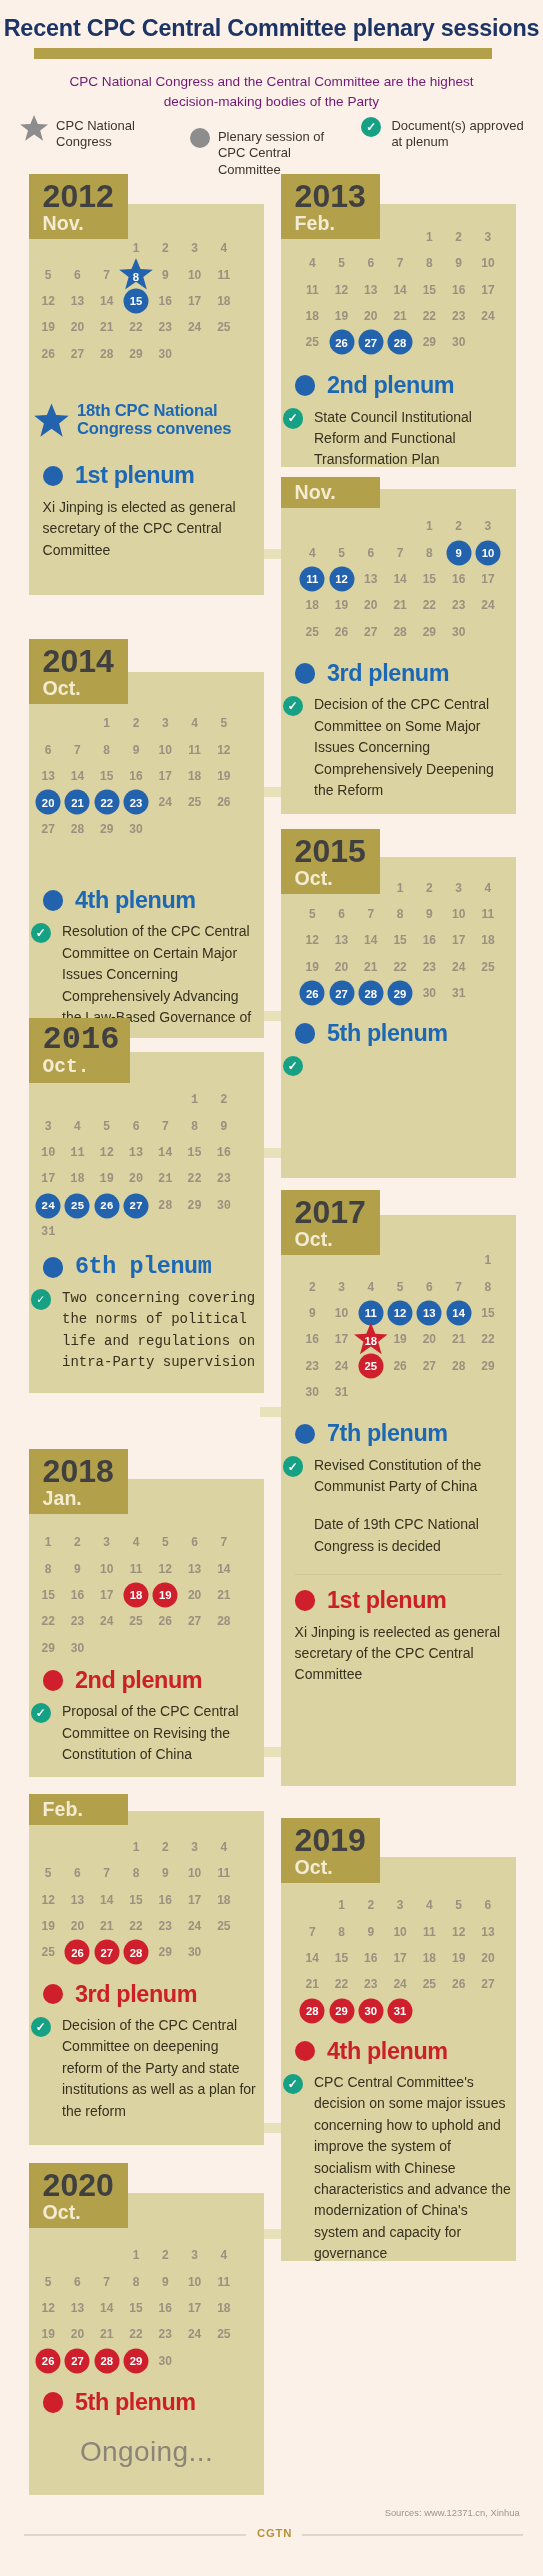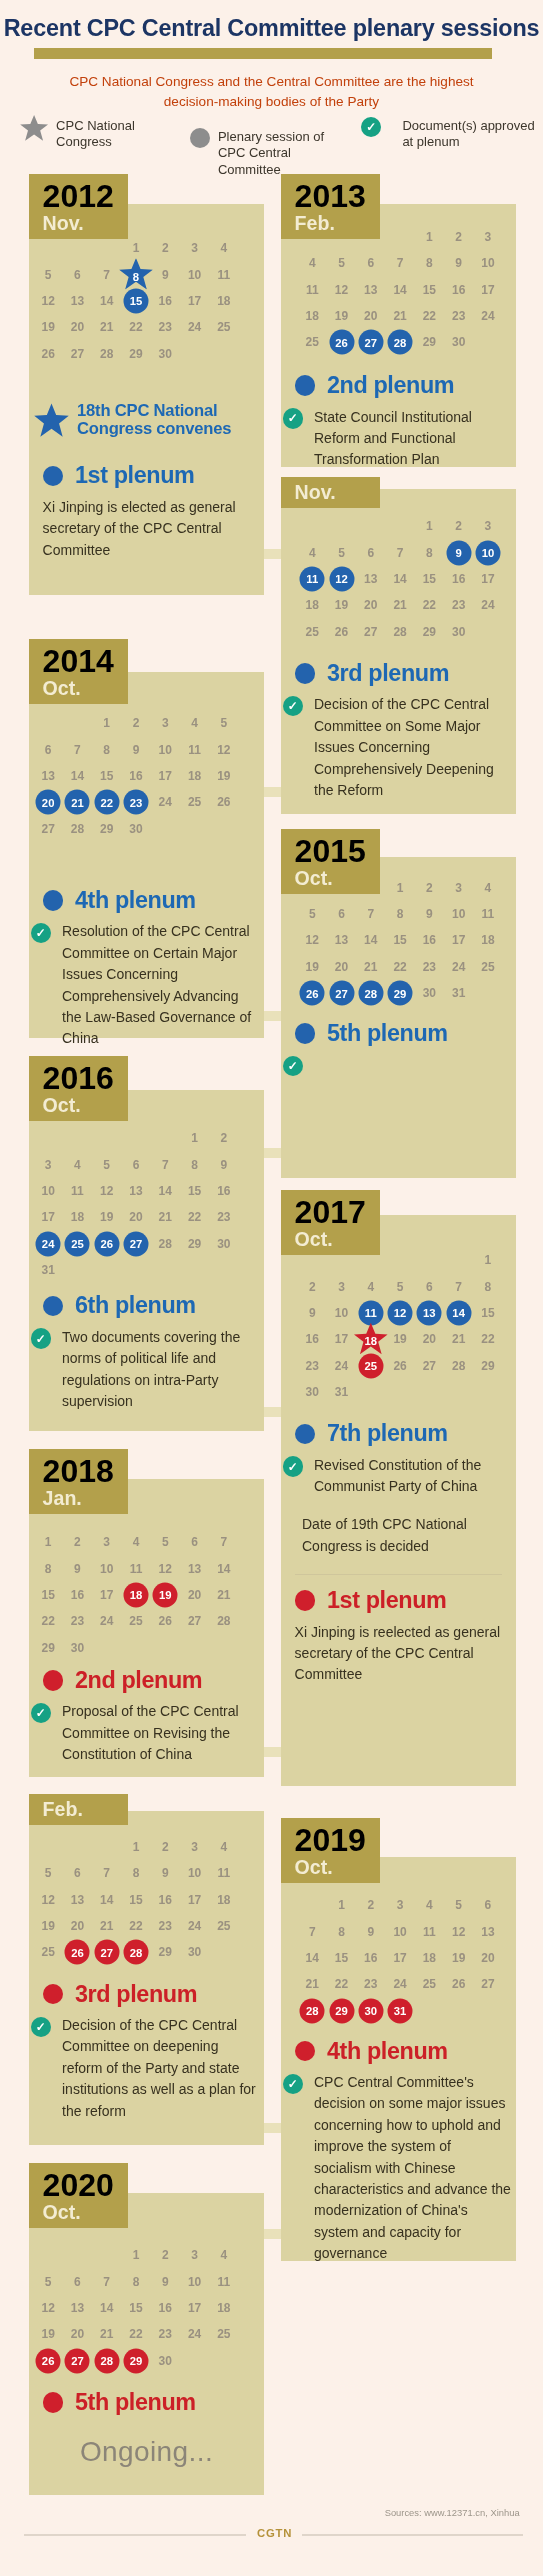--- a/index.html
+++ b/index.html
@@ -10,50 +10,50 @@
     color:#37311f;
   }
   
   .page-title{
     position:absolute;left:0;top:15px;width:543px;text-align:center;
     font-size:23.4px;font-weight:bold;color:#1c3564;letter-spacing:-0.2px;
   }
   .title-bar{position:absolute;left:34px;top:48px;width:458px;height:11.3px;background:#b3a04b;}
   .subtitle{
     position:absolute;left:45px;top:72px;width:453px;text-align:center;
-    font-size:13.6px;line-height:1.45;color:#c2410c;
+    font-size:13.6px;line-height:1.45;color:#701a75;
   }
   .legend{position:absolute;left:0;top:112px;width:543px;height:45px;}
   .legend-item{position:absolute;display:flex;align-items:flex-start;}
   .legend-item .lbl{font-size:13px;color:#3c362c;line-height:1.25;padding-top:3px;}
   .li-0{left:19.6px;top:3px;}
   .li-1{left:190px;top:14px;}
   .li-2{left:361px;top:3px;}
   .li-0 .lbl{width:128px;margin-left:7.5px;}
   .li-1 .lbl{width:128px;margin-left:7.5px;}
-  .li-2 .lbl{width:140px;margin-left:21px;}
+  .li-2 .lbl{width:140px;margin-left:10px;}
   .star{display:inline-block;background:#8d8d8d;
     clip-path:polygon(50% 0%,63% 33%,98% 35%,71% 57%,81% 95%,50% 72%,19% 95%,29% 57%,2% 35%,37% 33%);}
   .legend-star{width:29px;height:27px;}
   .legend-dot{width:20.4px;height:20.4px;border-radius:50%;background:#8d8d8d;margin-top:1.5px;}
   .check{display:inline-flex;align-items:center;justify-content:center;
     width:20.4px;height:20.4px;border-radius:50%;background:#16a184;color:#fff;
     font-size:12px;font-weight:bold;flex:0 0 auto;}
   .legend-check{margin-top:1.5px;}
 
   
   .connector{position:absolute;left:260px;width:30px;height:9.8px;background:#e9e1ba;}
 
   
   .panel{position:absolute;width:235px;background:#dbd3a2;}
   .tab{
     position:absolute;left:0;top:-30px;min-width:99px;box-sizing:border-box;
     background:#b3a04b;padding:6px 10.6px 4.5px 13.6px;z-index:2;
   }
-  .tab-year{display:block;font-size:32px;font-weight:bold;color:#000000;line-height:1.0;letter-spacing:0px;}
+  .tab-year{display:block;font-size:32px;font-weight:bold;color:#404040;line-height:1.0;letter-spacing:0px;}
   .tab-month{display:block;font-size:19.6px;font-weight:bold;color:#f3ecd2;line-height:1.1;margin-top:0.8px;}
   .tab.month-only{top:-12px;padding:4.5px 10.6px 4.5px 13.6px;}
 
   
   .cal{width:205px;margin-left:4.5px;position:relative;z-index:1;}
   .col-right .cal{margin-left:16.6px;}
   .cal-row{display:grid;grid-template-columns:repeat(7,1fr);}
   .cal-cell{
     position:relative;height:26.4px;display:flex;align-items:center;justify-content:center;
     font-size:12px;font-weight:bold;color:#9a9180;
@@ -84,31 +84,31 @@
   .plenum.blue .dot{background:#2363ad;}
   .plenum.red .dot{background:#cf1f2c;}
   .plenum-label{font-size:23.4px;font-weight:bold;margin-left:12px;letter-spacing:-0.4px;}
   .plenum.blue .plenum-label{color:#1d68b4;}
   .plenum.red .plenum-label{color:#cc2027;}
 
   .doc{position:relative;padding-left:33px;margin-right:4.5px;}
   .doc .check{position:absolute;left:1.5px;top:1.5px;}
   .doc p,.note{font-size:14px;line-height:1.53;color:#37311f;margin:0;}
   .note{padding-left:13.6px;margin-top:6px;padding-right:4.5px;}
-  .note.indent{padding-left:21px;margin-top:16.6px;}
+  .note.indent{padding-left:33px;margin-top:16.6px;}
   .divider{height:1.5px;background:#cfc69c;margin:16.6px 13.6px 0 13.6px;}
   .ongoing{font-size:28px;color:#8b8578;text-align:center;margin-top:19.6px;letter-spacing:0.4px;}
 
   
   #s0{left:29px;top:204px;height:391px;}  #s0 .cal{padding-top:31px;} #s0 .congress{margin-top:35px;} #s0 .plenum{margin-top:24px;}
   #s1{left:281px;top:204px;height:263px;} #s1 .cal{padding-top:19.6px;} #s1 .plenum{margin-top:16.6px;}
   #s2{left:281px;top:489px;height:325px;} #s2 .cal{padding-top:24px;} #s2 .plenum{margin-top:15px;}
   #s3{left:29px;top:672px;height:366px;}  #s3 .cal{padding-top:38px;} #s3 .plenum{margin-top:45px;} #s3 .tab{top:-33px;}
   #s4{left:281px;top:857px;height:321px;} #s4 .cal{padding-top:17.4px;} #s4 .plenum{margin-top:13.6px;} #s4 .tab{top:-28px;}
-  #s5{left:29px;top:1090px;height:341px;} #s5 .cal{padding-top:35px;} #s5 .plenum{margin-top:9px;} #s5 .tab{top:-34px;}
+  #s5{left:29px;top:1052px;height:341px;font-family:Liberation Mono, monospace;} #s5 .cal{padding-top:35px;} #s5 .plenum{margin-top:9px;} #s5 .tab{top:-34px;}
   #s6{left:281px;top:1215px;height:571px;} #s6 .cal{padding-top:32px;} #s6 .plenum{margin-top:15px;} #s6 .tab{top:-25px;}
   #s6 .congress{margin-top:18px;} #s6 .plenum.second{margin-top:12px;}
   #s7{left:29px;top:1479px;height:298px;} #s7 .cal{padding-top:50px;} #s7 .plenum{margin-top:6px;}
   #s8{left:29px;top:1811px;height:334px;} #s8 .cal{padding-top:22.6px;} #s8 .plenum{margin-top:15px;} #s8 .tab{top:-17.4px;}
   #s9{left:281px;top:1857px;height:404px;} #s9 .cal{padding-top:35px;} #s9 .plenum{margin-top:13.6px;} #s9 .tab{top:-39px;}
   #s10{left:29px;top:2193px;height:302px;} #s10 .cal{padding-top:49px;} #s10 .plenum{margin-top:15px;}
 
   
   .sources{position:absolute;right:23.4px;top:2507px;font-size:9.4px;color:#9d968b;}
   .brand{position:absolute;left:257px;top:2527px;font-size:11.3px;font-weight:bold;color:#b5923a;letter-spacing:0.8px;}
@@ -570,21 +570,21 @@
         <span class="cal-cell"></span>
       </div>
     </div>
   <div class="events">
     <div class="plenum blue">
       <span class="dot"></span>
       <span class="plenum-label">6th plenum</span>
     </div>
     <div class="doc">
       <span class="check">✓</span>
-      <p>Two documents covering the norms of political life and regulations on intra-Party supervision</p>
+      <p>Two concerning covering the norms of political life and regulations on intra-Party supervision</p>
     </div>
   </div>
 </section>
 
 <section class="panel col-right" id="s6">
   <div class="tab">
     <span class="tab-year">2017</span>
     <span class="tab-month">Oct.</span>
   </div>
   <div class="cal">

